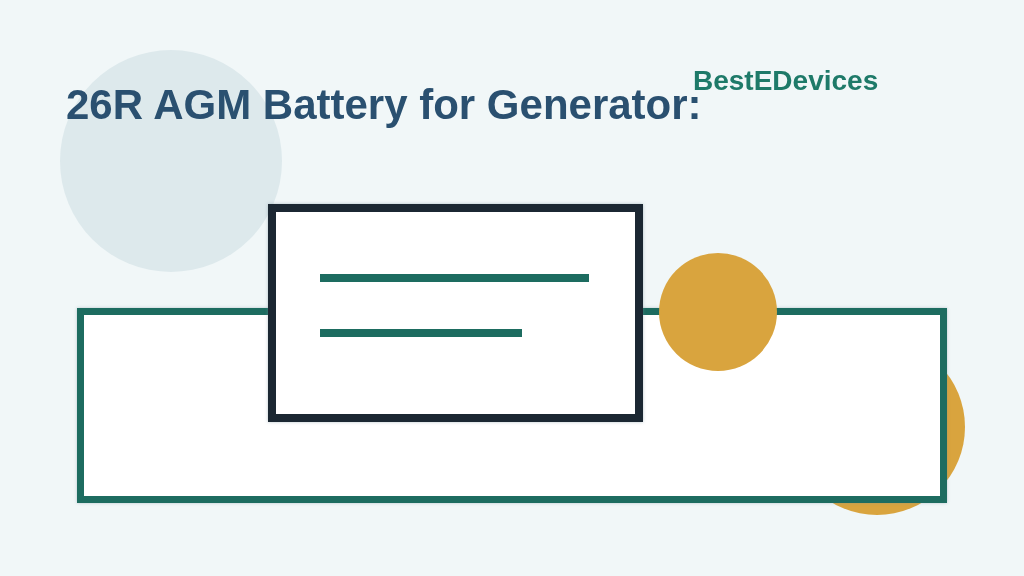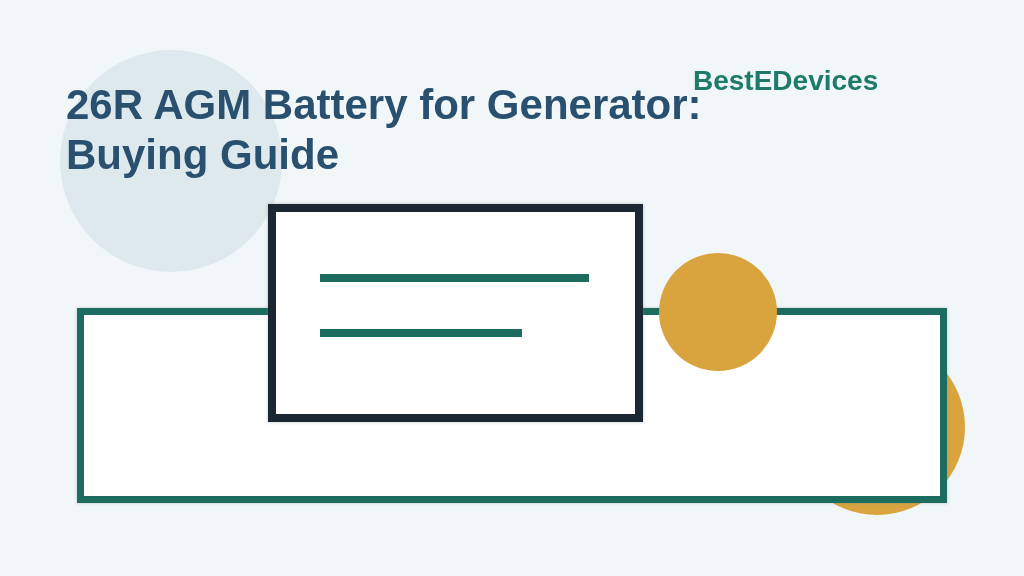--- a/index.html
+++ b/index.html
@@ -125,18 +125,17 @@
 
   <div class="battery-card">
     <div class="terminal-line terminal-line-1"></div>
     <div class="terminal-line terminal-line-2"></div>
   </div>
 
   <div class="circle circle-gold-top"></div>
 
   <h1 class="page-title">
     <div>26R AGM Battery for Generator:</div>
-    <div>Buying Guide</div>
   </h1>
 
   <div class="brand-text">BestEDevices</div>
 
 </div>
 
 </body></html>

